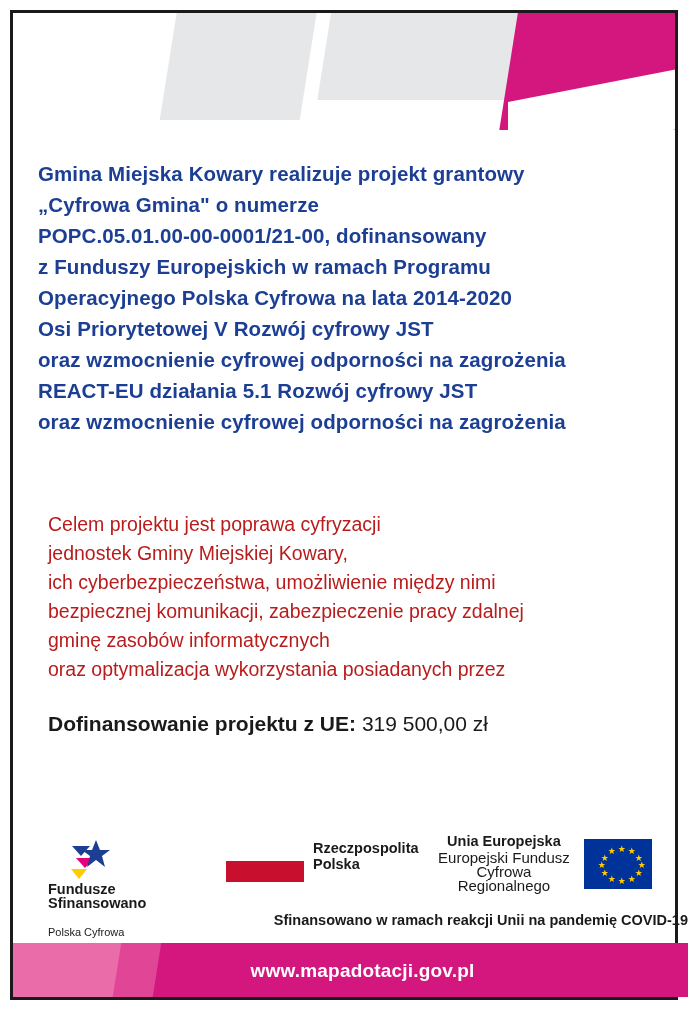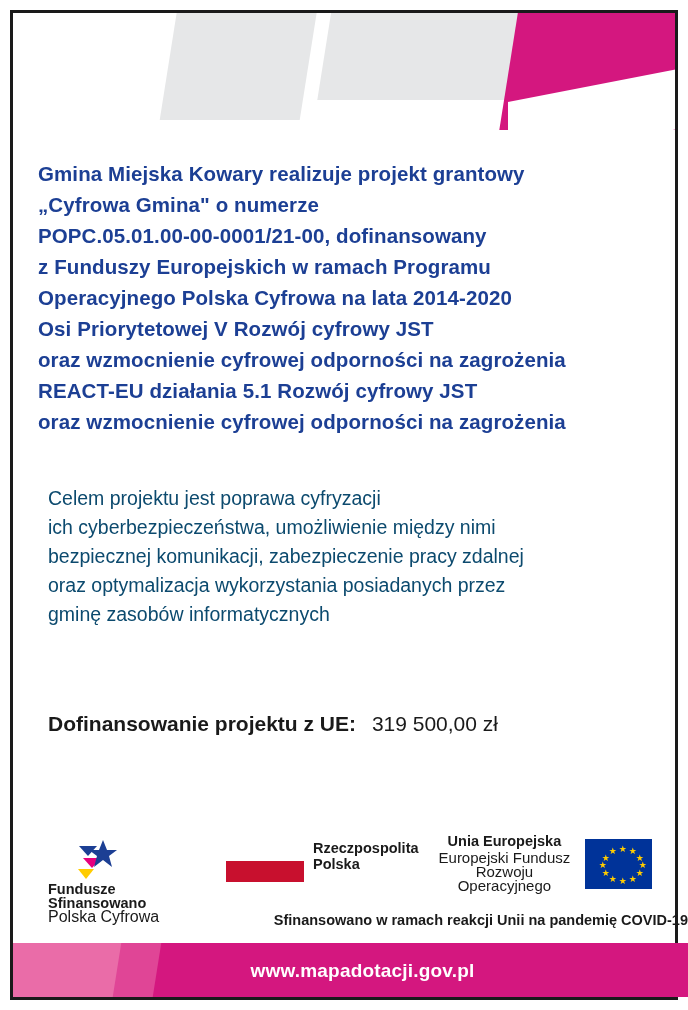--- a/index.html
+++ b/index.html
@@ -92,38 +92,38 @@
     font-weight: bold;
     font-size: 20.5px;
     line-height: 31px;
     letter-spacing: 0.1px;
   }
   .headline div { white-space: nowrap; }
   
   .body-text {
     position: absolute;
     left: 48px;
-    top: 484px;
+    top: 510px;
     width: 612px;
-    color: #0c4a6e;
+    color: #b91c1c;
     font-size: 19.5px;
     line-height: 29px;
   }
   .body-text div { white-space: nowrap; }
   
   .funding {
     position: absolute;
     left: 48px;
     top: 712px;
     color: #1a1a1a;
     font-size: 21px;
     white-space: nowrap;
   }
   .funding .label { font-weight: bold; }
-  .funding .amount { font-weight: normal; margin-left: 10px; }
+  .funding .amount { font-weight: normal; }
   
   .logos {
     position: absolute;
     left: 36px;
     top: 832px;
     width: 616px;
     height: 70px;
   }
   
   .fe-logo {
@@ -142,24 +142,24 @@
   .fe-text {
     line-height: 14px;
   }
   .fe-text .l1, .fe-text .l2 {
     font-weight: bold;
     font-size: 14.5px;
     color: #1a1a1a;
     display: block;
   }
   .fe-text .l3 {
-    font-size: 16px;
+    font-size: 11px;
     color: #1a1a1a;
     display: block;
-    margin-top: 0;
+    margin-top: 15px;
   }
   
   .rp-logo {
     position: absolute;
     left: 190px; top: 8px;
     display: flex;
     align-items: flex-start;
   }
   .rp-flag {
     width: 78px; height: 42px;
@@ -284,24 +284,25 @@
     <div>z Funduszy Europejskich w ramach Programu</div>
     <div>Operacyjnego Polska Cyfrowa na lata 2014-2020</div>
     <div>Osi Priorytetowej V Rozwój cyfrowy JST</div>
     <div>oraz wzmocnienie cyfrowej odporności na zagrożenia</div>
     <div>REACT-EU działania 5.1 Rozwój cyfrowy JST</div>
     <div>oraz wzmocnienie cyfrowej odporności na zagrożenia</div>
   </div>
 
   <div class="body-text">
     <div>Celem projektu jest poprawa cyfryzacji</div>
+    <div>jednostek Gminy Miejskiej Kowary,</div>
     <div>ich cyberbezpieczeństwa, umożliwienie między nimi</div>
     <div>bezpiecznej komunikacji, zabezpieczenie pracy zdalnej</div>
+    <div>gminę zasobów informatycznych</div>
     <div>oraz optymalizacja wykorzystania posiadanych przez</div>
-    <div>gminę zasobów informatycznych</div>
   </div>
 
   <div class="funding">
     <span class="label">Dofinansowanie projektu z UE:</span>
     <span class="amount">319 500,00 zł</span>
   </div>
 
   <div class="logos">
 
     <div class="fe-logo">
@@ -328,21 +329,21 @@
       <div class="rp-text">
         <span>Rzeczpospolita</span>
         <span>Polska</span>
       </div>
     </div>
 
     <div class="ue-logo">
       <div class="ue-text">
         <span class="u1">Unia Europejska</span>
         <span class="u2">Europejski Fundusz</span>
-        <span class="u3">Rozwoju Operacyjnego</span>
+        <span class="u3">Cyfrowa Regionalnego</span>
       </div>
       <div class="ue-flag">
         <span class="star" style="left:34px; top:6px;">★</span>
         <span class="star" style="left:24px; top:8.5px;">★</span>
         <span class="star" style="left:44px; top:8.5px;">★</span>
         <span class="star" style="left:17px; top:15px;">★</span>
         <span class="star" style="left:51px; top:15px;">★</span>
         <span class="star" style="left:14px; top:22.5px;">★</span>
         <span class="star" style="left:54px; top:22.5px;">★</span>
         <span class="star" style="left:17px; top:30px;">★</span>

